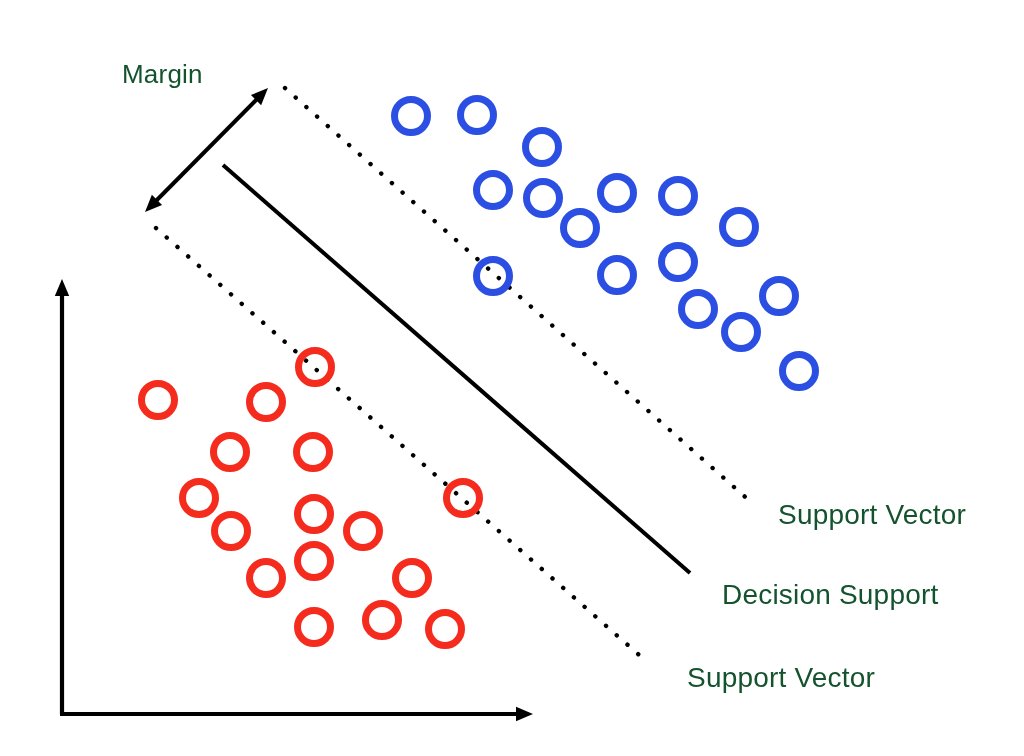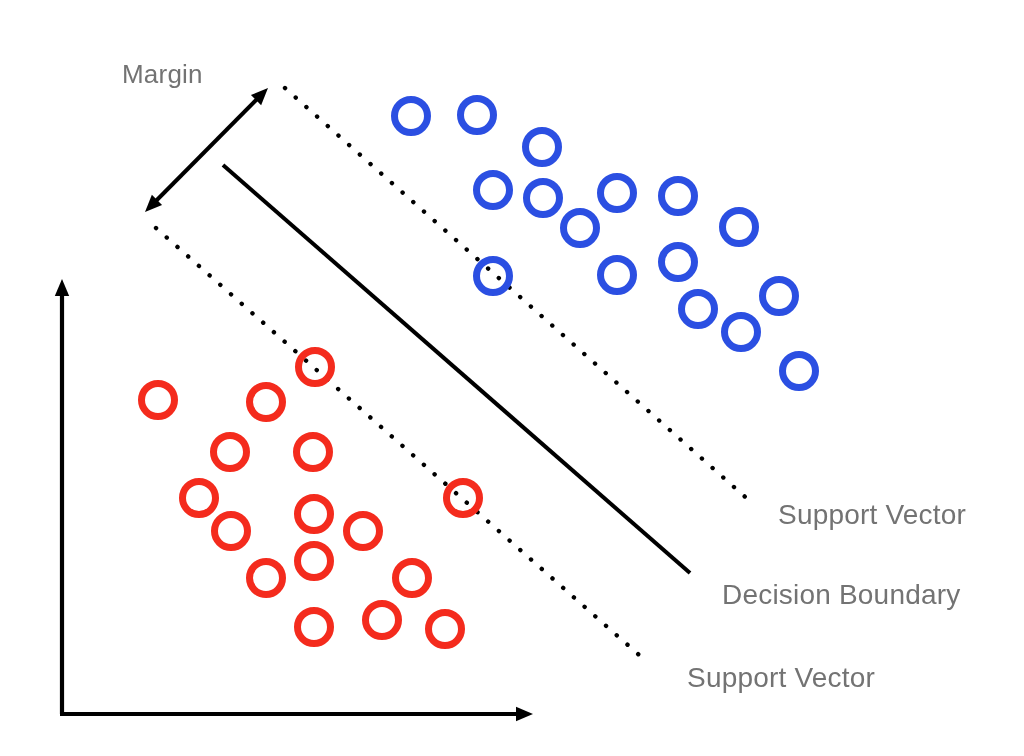--- a/index.html
+++ b/index.html
@@ -17,21 +17,21 @@
   }
   #diagram-svg {
     position: absolute;
     left: 0;
     top: 0;
     width: 1024px;
     height: 756px;
   }
   .diagram-label {
     position: absolute;
-    color: #737373;
+    color: #14532d;
     line-height: 1;
     white-space: nowrap;
     letter-spacing: 0.2px;
   }
   .label-margin {
     left: 122px;
     top: 61px;
     font-size: 26px;
   }
   .label-sv-top {
@@ -96,16 +96,16 @@
       <circle cx="412" cy="578" r="16.5" fill="none" stroke="#f42b1d" stroke-width="7"></circle>
       <circle cx="314" cy="627" r="16.5" fill="none" stroke="#f42b1d" stroke-width="7"></circle>
       <circle cx="382" cy="620" r="16.5" fill="none" stroke="#f42b1d" stroke-width="7"></circle>
       <circle cx="445" cy="629" r="16.5" fill="none" stroke="#f42b1d" stroke-width="7"></circle>
     </svg>
 
   <div class="diagram-label label-margin">Margin</div>
 
   <div class="diagram-label label-sv-top">Support Vector</div>
 
-  <div class="diagram-label label-db">Decision Boundary</div>
+  <div class="diagram-label label-db">Decision Support</div>
 
   <div class="diagram-label label-sv-bottom">Support Vector</div>
 </div>
 
 </body></html>

